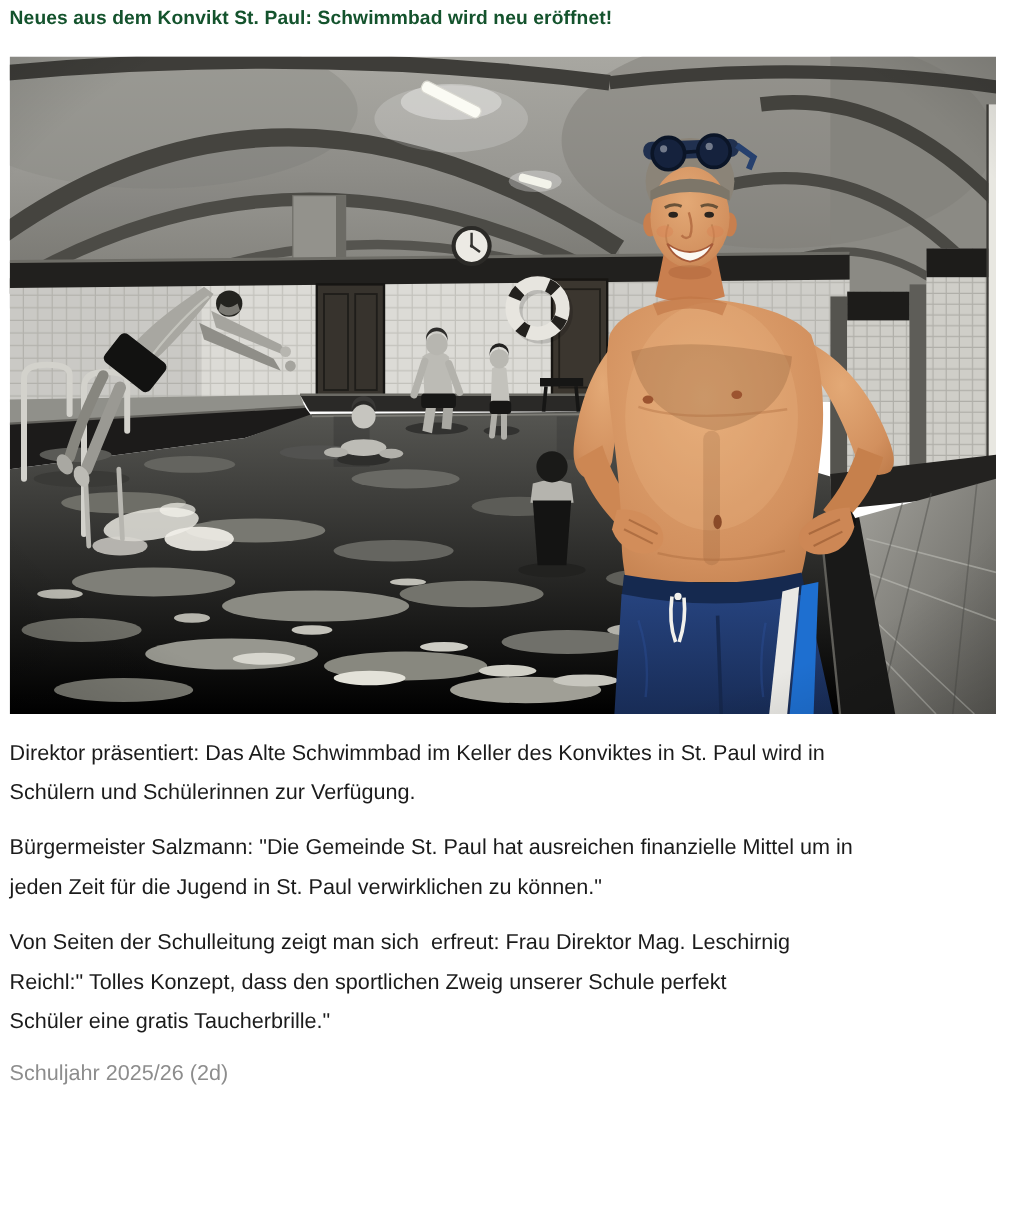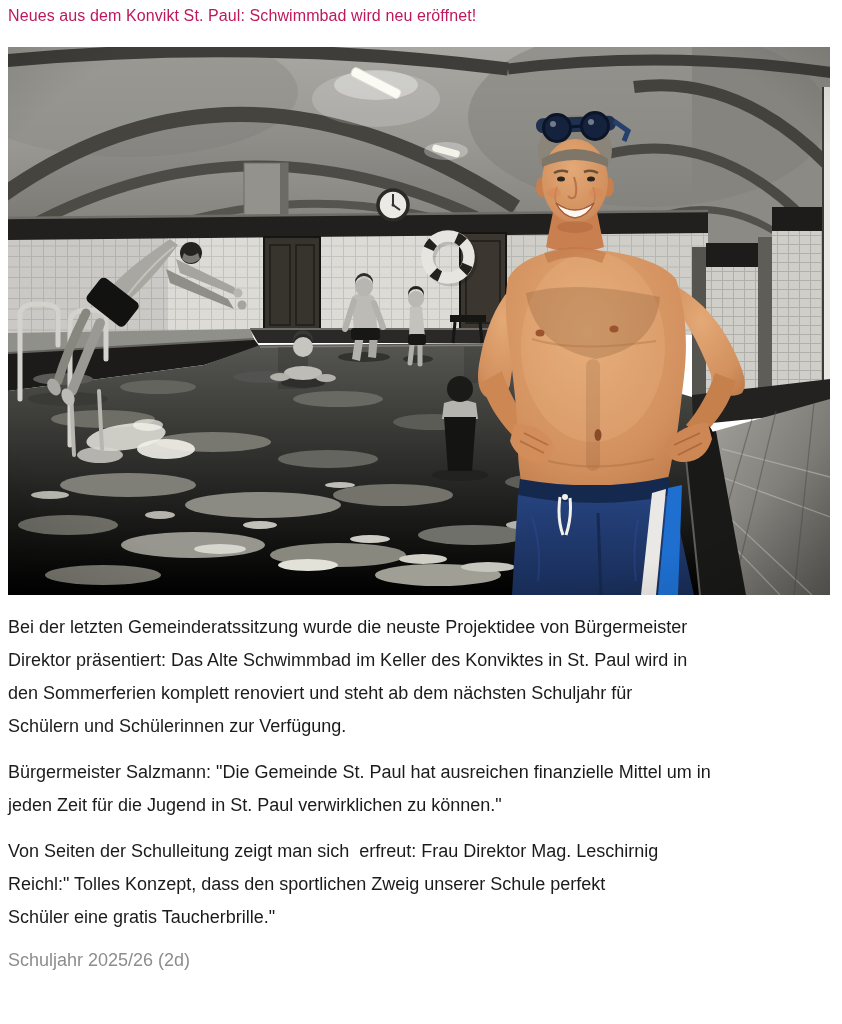--- a/index.html
+++ b/index.html
@@ -3,21 +3,21 @@
 <meta charset="utf-8">
 <style>
   html,body{margin:0;padding:0}
   body{
     width:842px;height:1024px;background:#ffffff;position:relative;
     font-family:"Liberation Sans","DejaVu Sans",sans-serif;
     -webkit-font-smoothing:antialiased;overflow:hidden;
   }
   .headline{
     position:absolute;left:8px;top:7px;margin:0;
-    font-size:16px;font-weight:400;color:#be185d;letter-spacing:.1px;white-space:pre;
+    font-size:16px;font-weight:700;color:#14532d;letter-spacing:.1px;white-space:pre;
   }
   .hero{position:absolute;left:8px;top:47px;width:822px;height:548px;margin:0;overflow:hidden}
   .hero svg{display:block}
   .body-text{position:absolute;left:8px;top:611px;width:822px;color:#1b1b1b;font-size:18px}
   .para{margin:0 0 13px;line-height:33px}
   .text-line{display:block;white-space:pre}
   .byline{margin:4px 0 0;line-height:27px;color:#8d8d8d;font-size:18px}
 </style>
 </head>
 <body>
@@ -331,23 +331,21 @@
           <ellipse cx="567" cy="180" rx="18" ry="6" fill="#a35d35" opacity="0.35"></ellipse>
         </g>
       </g>
 
       <rect x="0" y="0" width="822" height="548" fill="url(#vign)"></rect>
     </svg>
   </figure>
 
   <section class="body-text">
     <p class="para">
-      <span class="text-line">Bei der letzten Gemeinderatssitzung wurde die neuste Projektidee von Bürgermeister</span>
       <span class="text-line">Direktor präsentiert: Das Alte Schwimmbad im Keller des Konviktes in St. Paul wird in</span>
-      <span class="text-line">den Sommerferien komplett renoviert und steht ab dem nächsten Schuljahr für</span>
       <span class="text-line">Schülern und Schülerinnen zur Verfügung.</span>
     </p>
     <p class="para">
       <span class="text-line">Bürgermeister Salzmann: "Die Gemeinde St. Paul hat ausreichen finanzielle Mittel um in</span>
       <span class="text-line">jeden Zeit für die Jugend in St. Paul verwirklichen zu können."</span>
     </p>
     <p class="para">
       <span class="text-line">Von Seiten der Schulleitung zeigt man sich  erfreut: Frau Direktor Mag. Leschirnig</span>
       <span class="text-line">Reichl:" Tolles Konzept, dass den sportlichen Zweig unserer Schule perfekt</span>
       <span class="text-line">Schüler eine gratis Taucherbrille."</span>

